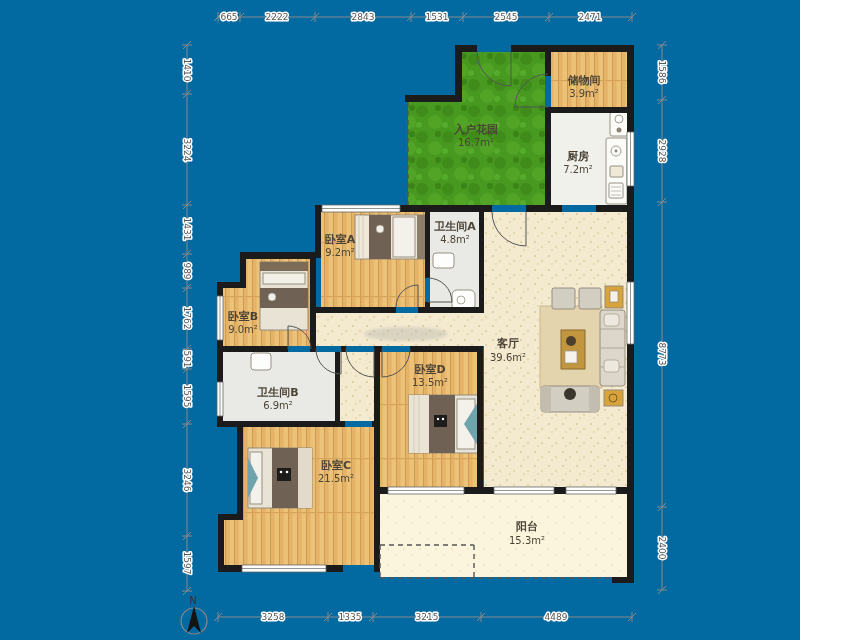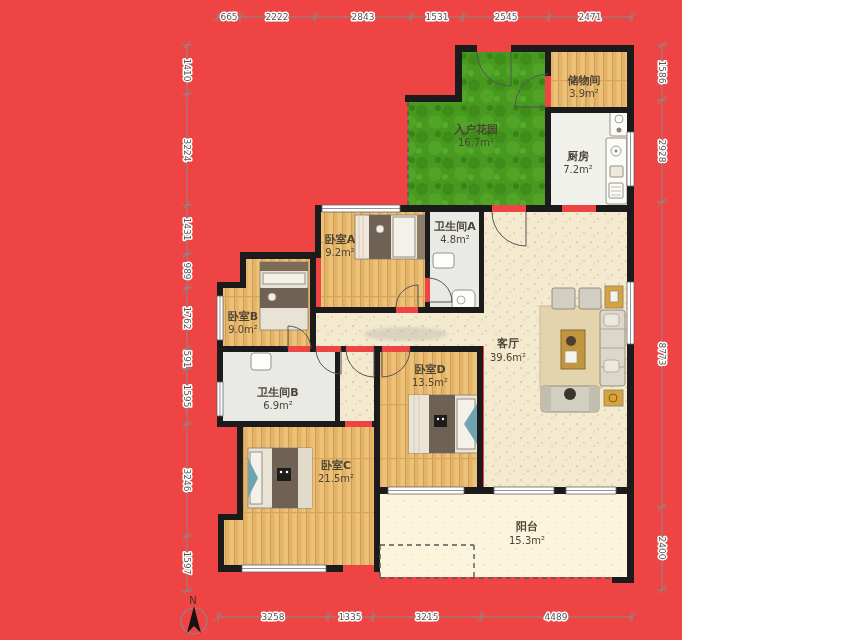--- a/index.html
+++ b/index.html
@@ -1,16 +1,16 @@
 <!DOCTYPE html>
 <html><head>
 <meta charset="utf-8">
 <style>
   html,body{margin:0;padding:0;background:#ffffff;}
-  .stage{position:relative;width:682px;height:640px;background:#ef4444;overflow:hidden;
+  .stage{position:relative;width:800px;height:640px;background:#0369a1;overflow:hidden;
          font-family:"DejaVu Sans","Liberation Sans",sans-serif;}
   svg text{font-family:"DejaVu Sans","Liberation Sans",sans-serif;}
   .dim{font-size:9px;fill:#555;text-anchor:middle;
        paint-order:stroke;stroke:#ffffff;stroke-width:3px;stroke-linejoin:round;}
   .rname{font-size:11px;fill:#4b4336;text-anchor:middle;font-weight:bold;}
   .rarea{font-size:10px;fill:#4b4336;text-anchor:middle;}
   .dimline{stroke:#8a8a8a;stroke-width:1;fill:none;}
   .win{fill:#ffffff;stroke:#666;stroke-width:0.8;}
   .door{stroke:#555;stroke-width:1;fill:none;}
   .furn{stroke:#8d8678;stroke-width:0.9;}

